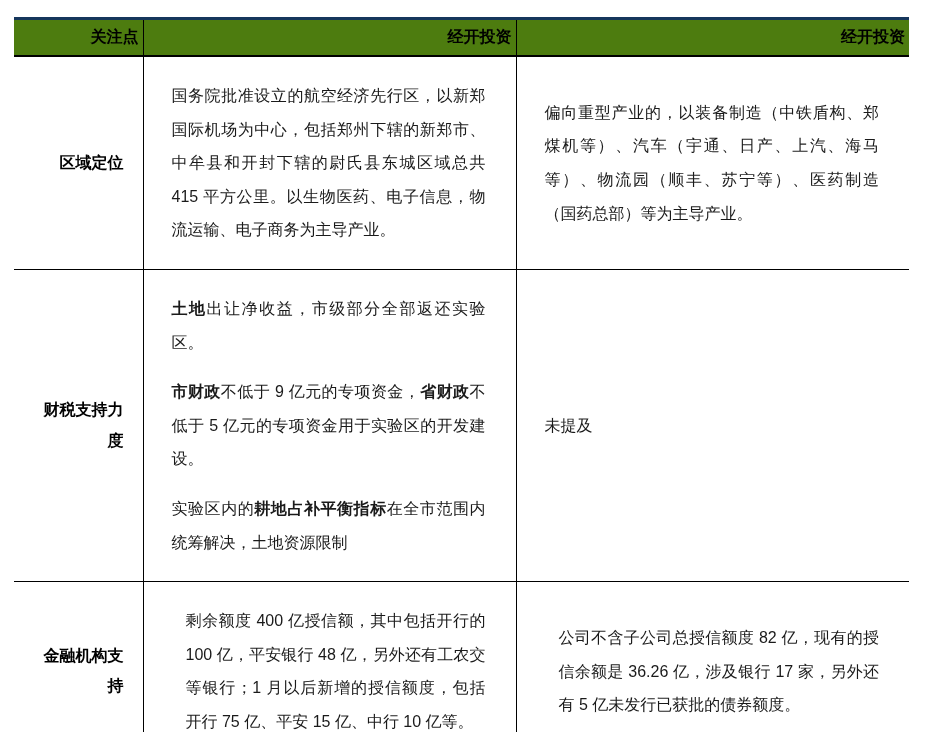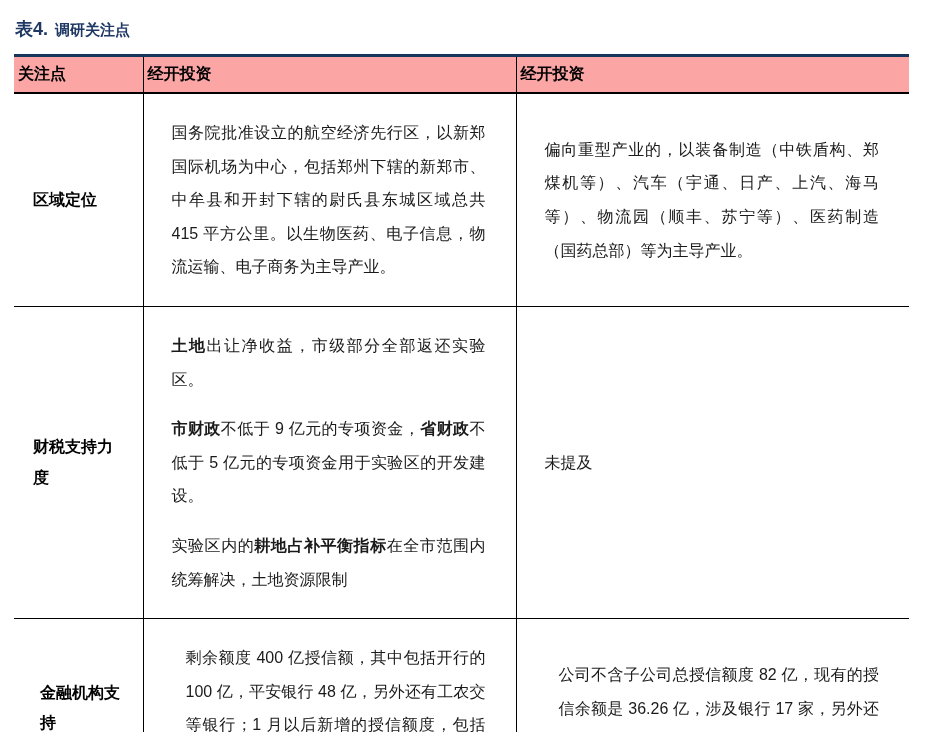--- a/index.html
+++ b/index.html
@@ -24,35 +24,35 @@
     width: 895px;
     border-top: 3px solid #16365C;
     border-bottom: 3px solid #16365C;
     color: #1a1a1a;
   }
   col.c1 { width: 129px; }
   col.c2 { width: 373px; }
   col.c3 { width: 393px; }
 
   th {
-    background: #fca5a5;
+    background: #4d7c0f;
     border-bottom: 2px solid #000;
     font-size: 16px;
     font-weight: bold;
     color: #000;
     padding: 7px 4px;
-    text-align: left;
+    text-align: right;
   }
   th + th, td + td { border-left: 1px solid #000; }
   tbody tr + tr td { border-top: 1px solid #000; }
 
   td { vertical-align: middle; }
   td.label {
     font-weight: bold;
-    text-align: left;
+    text-align: right;
     font-size: 16px;
     line-height: 1.9;
     padding: 4px 19px;
     color: #000;
   }
   td.content {
     font-size: 16px;
     line-height: 2.1;
     text-align: justify;
     padding: 6px 14px 6px 12px;
@@ -69,23 +69,20 @@
     font-size: 15px;
     color: #2E5496;
     font-weight: bold;
   }
 </style>
 </head>
 <body>
 
 <div class="page">
 
-  <div class="caption">
-    <span class="cap-prefix">表4.</span><span class="cap-title">调研关注点</span>
-  </div>
 
   <table class="research">
     <colgroup>
         <col class="c1">
         <col class="c2">
         <col class="c3">
       </colgroup>
     <thead>
       <tr>
         <th>关注点</th>

